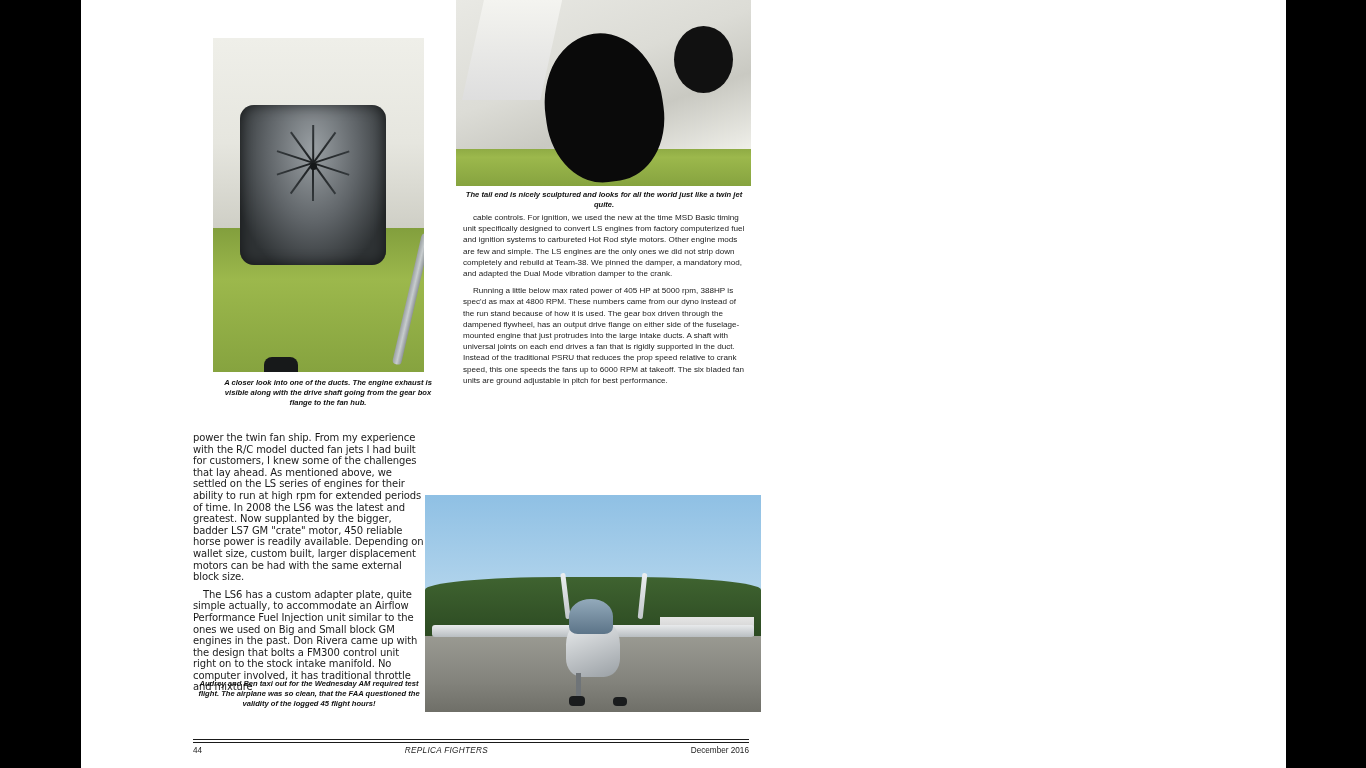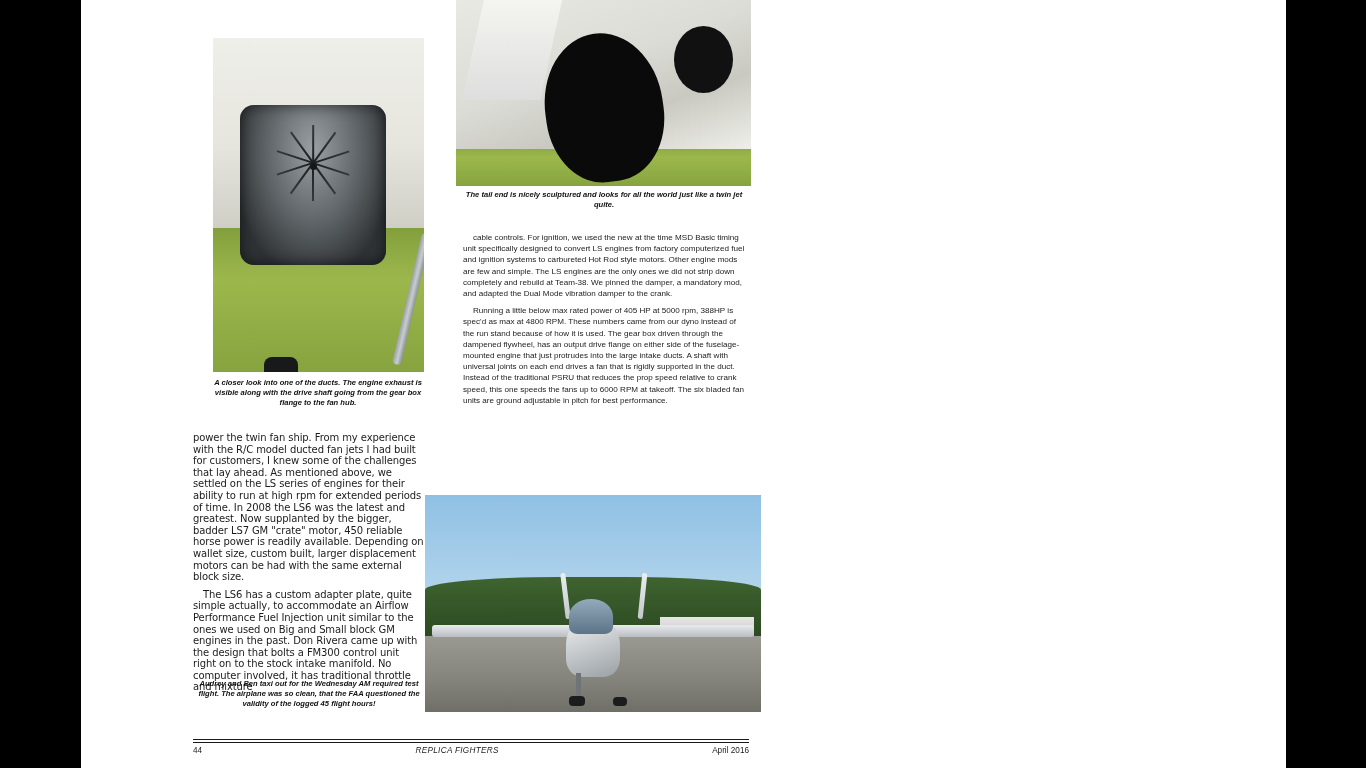--- a/index.html
+++ b/index.html
@@ -38,23 +38,23 @@
   .ph-taxi{left:344px;top:495px;width:336px;height:217px;}
 
   
   .sky-grass{
     background:
       linear-gradient(#dfe7ef 0%, #e8eef3 32%, #ffffff 33%, #ffffff 100%);
   }
 
   
   .col-a{position:absolute;left:112px;top:432px;width:232px;}
-  .col-b{position:absolute;left:382px;top:232px;width:285px;}
-
-  .cap-duct{position:absolute;left:126px;top:378px;width:222px;}
+  .col-b{position:absolute;left:382px;top:212px;width:285px;}
+
+  .cap-duct{position:absolute;left:136px;top:378px;width:222px;}
   .cap-tail{position:absolute;left:378px;top:190px;width:290px;}
   .cap-taxi{position:absolute;left:112px;top:679px;width:232px;}
 
   
   .footer{position:absolute;left:112px;top:739px;width:556px;}
   .rule{border-top:1.6px solid #1a1a1a;width:100%;}
   .rule2{border-top:0.8px solid #1a1a1a;width:100%;margin-top:1.5px;}
   .foot-row{display:flex;align-items:baseline;justify-content:space-between;margin-top:3px;}
   .foot-pg{font-size:8.2px;color:#1b1b1b;}
   .foot-mid{font-size:8.2px;font-style:italic;color:#1b1b1b;letter-spacing:0.3px;}
@@ -176,21 +176,21 @@
         <div style="position:absolute;left:43%;bottom:3%;width:16px;height:10px;background:#1a1c1d;border-radius:4px;"></div>
         <div style="position:absolute;left:56%;bottom:3%;width:14px;height:9px;background:#1a1c1d;border-radius:4px;"></div>
       </div>
 
       <div class="footer">
         <div class="rule"></div>
         <div class="rule2"></div>
         <div class="foot-row">
           <span class="foot-pg">44</span>
           <span class="foot-mid">REPLICA FIGHTERS</span>
-          <span class="foot-dt">April 2016</span>
+          <span class="foot-dt">December 2016</span>
         </div>
       </div>
     </div>
 
     <div class="page-right">
 
       
       
 
       

